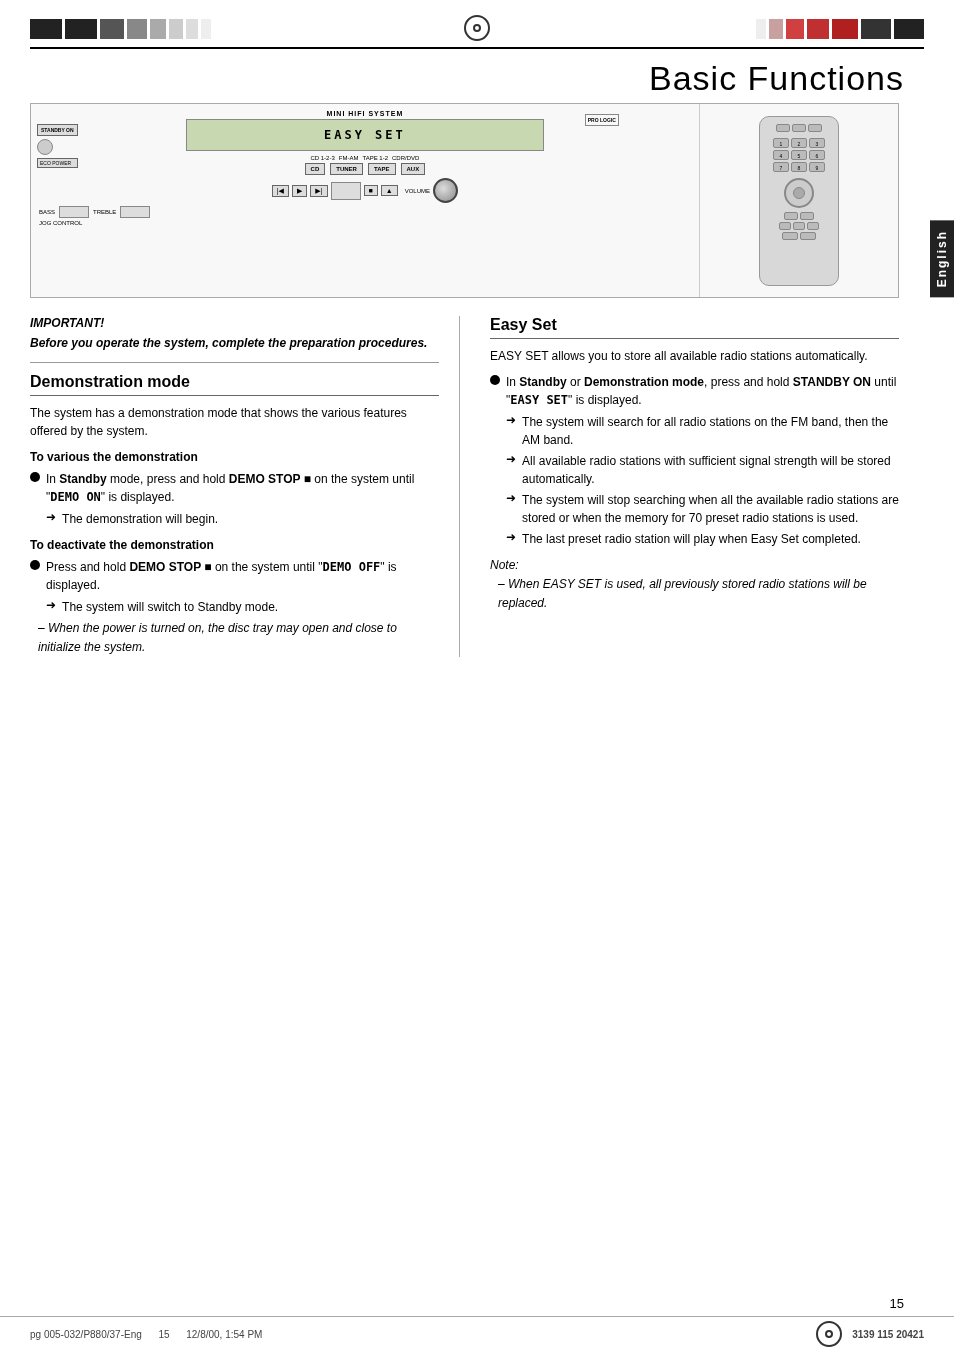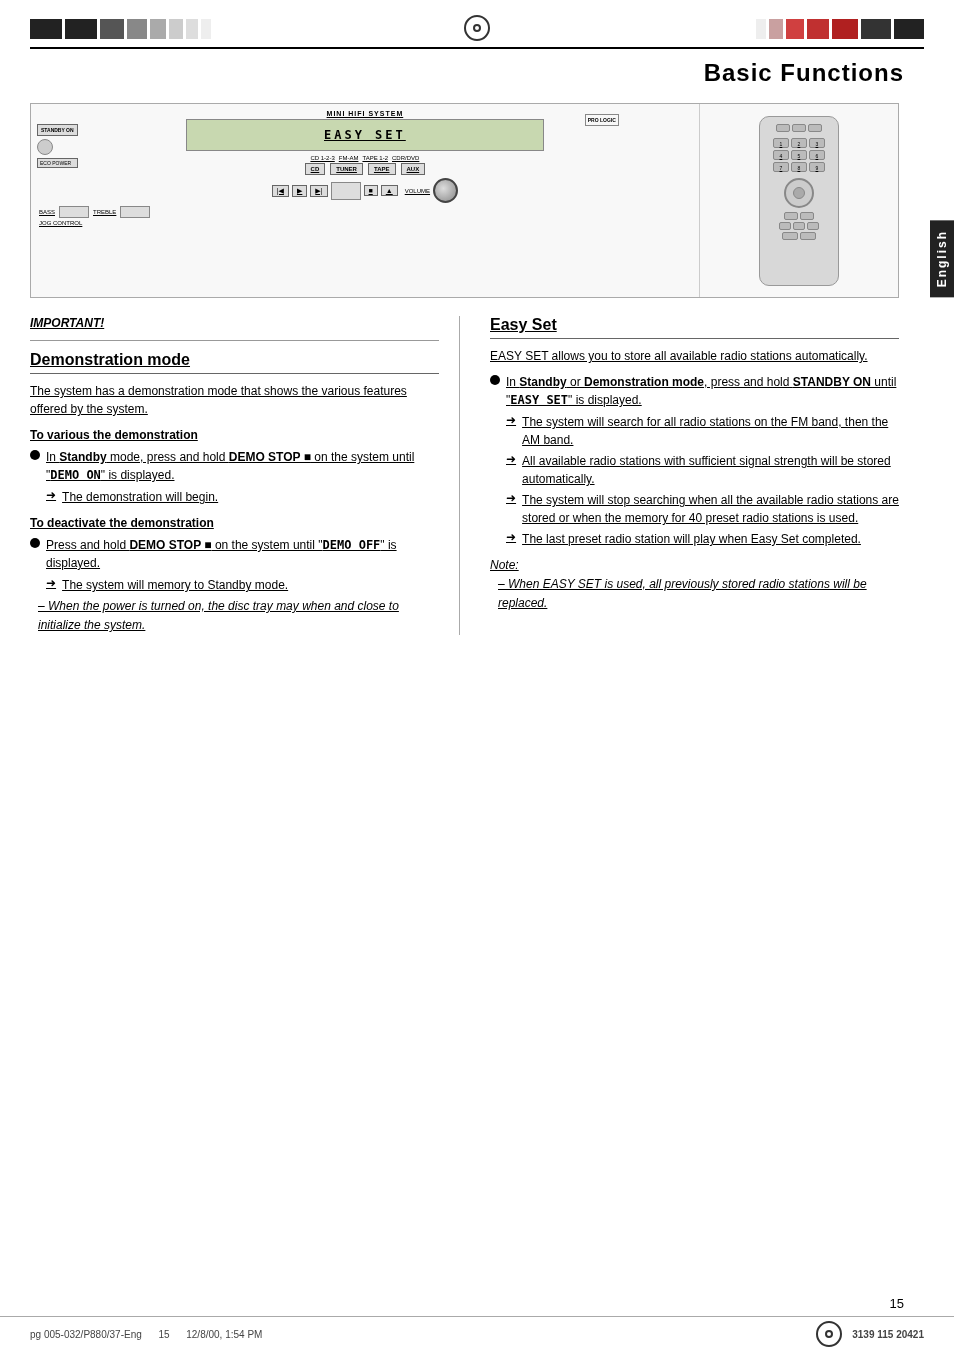--- a/index.html
+++ b/index.html
@@ -12,22 +12,22 @@
       color: #000;
       position: relative;
     }
 
     
     .page-title-area {
       text-align: right;
       margin: 10px 50px 0 0;
     }
     .page-title {
-      font-size: 24px;
-      font-weight: bold;
+      font-size: 34px;
+      font-weight: normal;
       letter-spacing: 1px;
     }
 
     
     .english-tab {
       position: absolute;
       right: 0;
       top: 220px;
       background: #222;
       color: #fff;
@@ -35,22 +35,21 @@
       text-orientation: mixed;
       transform: rotate(180deg);
       padding: 10px 5px;
       font-size: 12px;
       font-weight: bold;
       letter-spacing: 2px;
     }
 
     
     .main-content {
-      margin: 16px 55px 0 30px;
-      text-decoration: underline;
+      margin: 5px 55px 0 30px;
     }
 
     
     .device-image-area {
       border: 1px solid #aaa;
       height: 195px;
       display: flex;
       align-items: center;
       justify-content: center;
       margin-bottom: 18px;
@@ -371,20 +370,21 @@
         </div>
       </div>
     </div>
   </div>
 
   <div class="two-col">
 
     <div class="col-left">
 
       <p class="important-label">IMPORTANT!</p>
+      <p class="important-text">Before you operate the system, complete the preparation procedures.</p>
 
       <div class="section-divider"></div>
 
       <div class="section-heading">Demonstration mode</div>
       <p style="font-size:12px;line-height:1.5;margin-bottom:6px;">The system has a demonstration mode that shows the various features offered by the system.</p>
 
       <p class="sub-heading">To various the demonstration</p>
 
       <div class="bullet-item">
         <div class="bullet-dot"></div>
@@ -402,24 +402,24 @@
 
       <div class="bullet-item">
         <div class="bullet-dot"></div>
         <div class="bullet-text">
           <span>Press and hold <span class="bold">DEMO STOP ■</span> on the system until "<span style="font-family:monospace;font-weight:bold;">DEMO OFF</span>" is displayed.</span>
         </div>
       </div>
 
       <div class="arrow-result">
         <span class="arrow-sym">➜</span>
-        <span class="arrow-text">The system will memory to Standby mode.</span>
-      </div>
-
-      <p class="notes-text">– When the power is turned on, the disc tray may when and close to initialize the system.</p>
+        <span class="arrow-text">The system will switch to Standby mode.</span>
+      </div>
+
+      <p class="notes-text">– When the power is turned on, the disc tray may open and close to initialize the system.</p>
 
     </div>
 
     <div class="col-right">
 
       <div class="section-heading">Easy Set</div>
       <p style="font-size:12px;line-height:1.5;margin-bottom:8px;">EASY SET allows you to store all available radio stations automatically.</p>
 
       <div class="bullet-item">
         <div class="bullet-dot"></div>
@@ -433,21 +433,21 @@
         <span class="arrow-text">The system will search for all radio stations on the FM band, then the AM band.</span>
       </div>
 
       <div class="arrow-result">
         <span class="arrow-sym">➜</span>
         <span class="arrow-text">All available radio stations with sufficient signal strength will be stored automatically.</span>
       </div>
 
       <div class="arrow-result">
         <span class="arrow-sym">➜</span>
-        <span class="arrow-text">The system will stop searching when all the available radio stations are stored or when the memory for 40 preset radio stations is used.</span>
+        <span class="arrow-text">The system will stop searching when all the available radio stations are stored or when the memory for 70 preset radio stations is used.</span>
       </div>
 
       <div class="arrow-result">
         <span class="arrow-sym">➜</span>
         <span class="arrow-text">The last preset radio station will play when Easy Set completed.</span>
       </div>
 
       <p class="notes-label" style="margin-top:10px;">Note:</p>
       <p class="notes-text">– When EASY SET is used, all previously stored radio stations will be replaced.</p>
 

